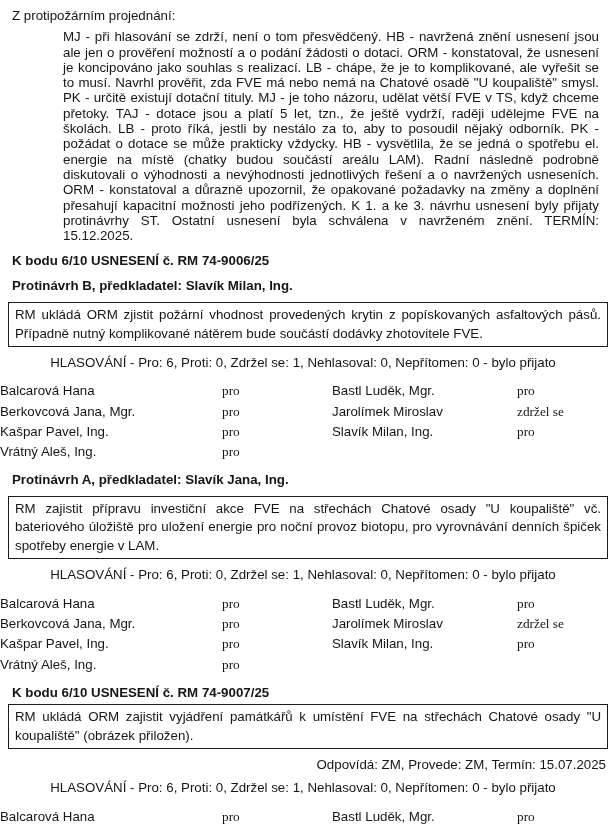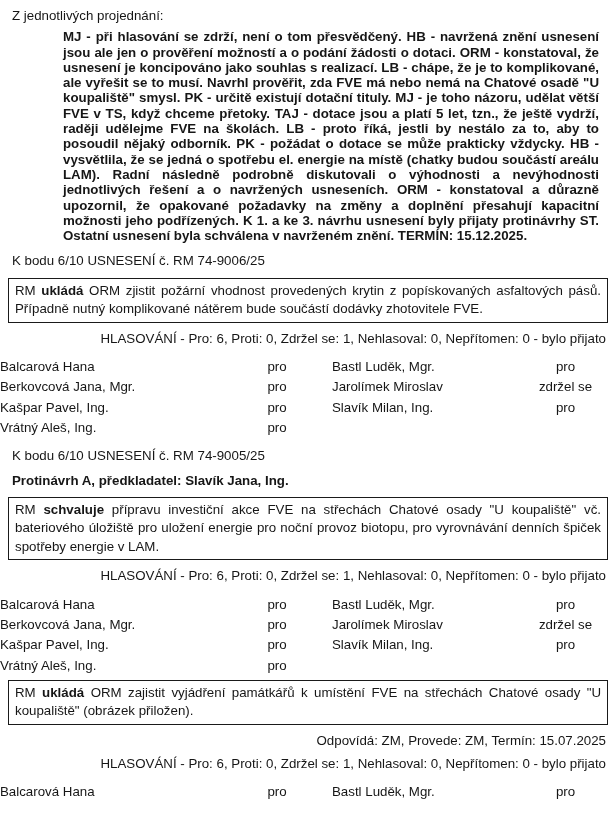--- a/index.html
+++ b/index.html
@@ -6,42 +6,43 @@
   html, body { width: 614px; height: 824px; }
   body {
     background: #ffffff;
     color: #161616;
     font-family: "Liberation Sans", sans-serif;
     font-size: 13.3px;
     line-height: 15.3px;
     overflow: hidden;
   }
   .h-intro   { margin: 8px 8px 0 12px; }
-  .para      { margin: 6px 15px 0 63px; text-align: justify; font-weight: bold; }
-  .kbodu     { margin: 10px 8px 0 12px; font-weight: normal; }
+  .para      { margin: 6px 15px 0 63px; text-align: justify; }
+  .kbodu     { margin: 10px 8px 0 12px; font-weight: bold; }
   .sub       { margin: 9px 8px 0 12px; font-weight: bold; }
   .rbox      { margin: 9px 6px 0 8px; border: 1px solid #1a1a1a;
                padding: 3px 6px; line-height: 18.5px; text-align: justify; }
-  .rbox b    { font-weight: bold; }
-  .hlas      { margin: 8px 8px 0 0; text-align: right; }
+  .rbox b    { font-weight: normal; }
+  .hlas      { margin: 8px 8px 0 0; text-align: center; }
   .resp      { margin: 8px 8px 0 0; text-align: right; }
   .votes     { display: grid; grid-template-columns: 210px 122px 173px auto;
                margin: 11px 0 0 0; line-height: 20.3px; }
   .vname     { }
-  .vval      { padding-left: 12px; text-align: center; }
+  .vval      { padding-left: 12px; text-align: left; font-family: Liberation Serif, serif; }
 </style>
 </head>
 <body>
 
-<div class="h-intro">Z jednotlivých projednání:</div>
+<div class="h-intro">Z protipožárním projednání:</div>
 
 <div class="para">MJ - při hlasování se zdrží, není o tom přesvědčený. HB - navržená znění usnesení jsou ale jen o prověření možností a o podání žádosti o dotaci. ORM - konstatoval, že usnesení je koncipováno jako souhlas s realizací. LB - chápe, že je to komplikované, ale vyřešit se to musí. Navrhl prověřit, zda FVE má nebo nemá na Chatové osadě "U koupaliště" smysl. PK - určitě existují dotační tituly. MJ - je toho názoru, udělat větší FVE v TS, když chceme přetoky. TAJ - dotace jsou a platí 5 let, tzn., že ještě vydrží, raději udělejme FVE na školách. LB - proto říká, jestli by nestálo za to, aby to posoudil nějaký odborník. PK - požádat o dotace se může prakticky vždycky. HB - vysvětlila, že se jedná o spotřebu el. energie na místě (chatky budou součástí areálu LAM). Radní následně podrobně diskutovali o výhodnosti a nevýhodnosti jednotlivých řešení a o navržených usneseních. ORM - konstatoval a důrazně upozornil, že opakované požadavky na změny a doplnění přesahují kapacitní možnosti jeho podřízených. K 1. a ke 3. návrhu usnesení byly přijaty protinávrhy ST. Ostatní usnesení byla schválena v navrženém znění. TERMÍN: 15.12.2025.</div>
 
 <div>
   <div class="kbodu">K bodu 6/10 USNESENÍ č. RM 74-9006/25</div>
+  <div class="sub">Protinávrh B, předkladatel: Slavík Milan, Ing.</div>
   <div class="rbox">
     <span>RM</span>
     <b>ukládá</b>
     <span>ORM zjistit požární vhodnost provedených krytin z popískovaných asfaltových pásů. Případně nutný komplikované nátěrem bude součástí dodávky zhotovitele FVE.</span>
   </div>
   <div class="hlas">HLASOVÁNÍ - Pro: 6, Proti: 0, Zdržel se: 1, Nehlasoval: 0, Nepřítomen: 0 - bylo přijato</div>
   <div class="votes">
     <span class="vname">Balcarová Hana</span>
     <span class="vval">pro</span>
     <span class="vname">Bastl Luděk, Mgr.</span>
@@ -55,25 +56,24 @@
     <span class="vname">Slavík Milan, Ing.</span>
     <span class="vval">pro</span>
     <span class="vname">Vrátný Aleš, Ing.</span>
     <span class="vval">pro</span>
     <span class="vname"></span>
     <span class="vval"></span>
   </div>
 </div>
 
 <div>
-  <div class="kbodu">K bodu 6/10 USNESENÍ č. RM 74-9005/25</div>
   <div class="sub">Protinávrh A, předkladatel: Slavík Jana, Ing.</div>
   <div class="rbox">
     <span>RM</span>
-    <b>schvaluje</b>
+    <b>zajistit</b>
     <span>přípravu investiční akce FVE na střechách Chatové osady "U koupaliště" vč. bateriového úložiště pro uložení energie pro noční provoz biotopu, pro vyrovnávání denních špiček spotřeby energie v LAM.</span>
   </div>
   <div class="hlas">HLASOVÁNÍ - Pro: 6, Proti: 0, Zdržel se: 1, Nehlasoval: 0, Nepřítomen: 0 - bylo přijato</div>
   <div class="votes">
     <span class="vname">Balcarová Hana</span>
     <span class="vval">pro</span>
     <span class="vname">Bastl Luděk, Mgr.</span>
     <span class="vval">pro</span>
     <span class="vname">Berkovcová Jana, Mgr.</span>
     <span class="vval">pro</span>
@@ -84,20 +84,21 @@
     <span class="vname">Slavík Milan, Ing.</span>
     <span class="vval">pro</span>
     <span class="vname">Vrátný Aleš, Ing.</span>
     <span class="vval">pro</span>
     <span class="vname"></span>
     <span class="vval"></span>
   </div>
 </div>
 
 <div>
+  <div class="kbodu">K bodu 6/10 USNESENÍ č. RM 74-9007/25</div>
   <div class="rbox" style="margin-top:4px;">
     <span>RM</span>
     <b>ukládá</b>
     <span>ORM zajistit vyjádření památkářů k umístění FVE na střechách Chatové osady "U koupaliště" (obrázek přiložen).</span>
   </div>
   <div class="resp">Odpovídá: ZM, Provede: ZM, Termín: 15.07.2025</div>
   <div class="hlas">HLASOVÁNÍ - Pro: 6, Proti: 0, Zdržel se: 1, Nehlasoval: 0, Nepřítomen: 0 - bylo přijato</div>
   <div class="votes">
     <span class="vname">Balcarová Hana</span>
     <span class="vval">pro</span>

